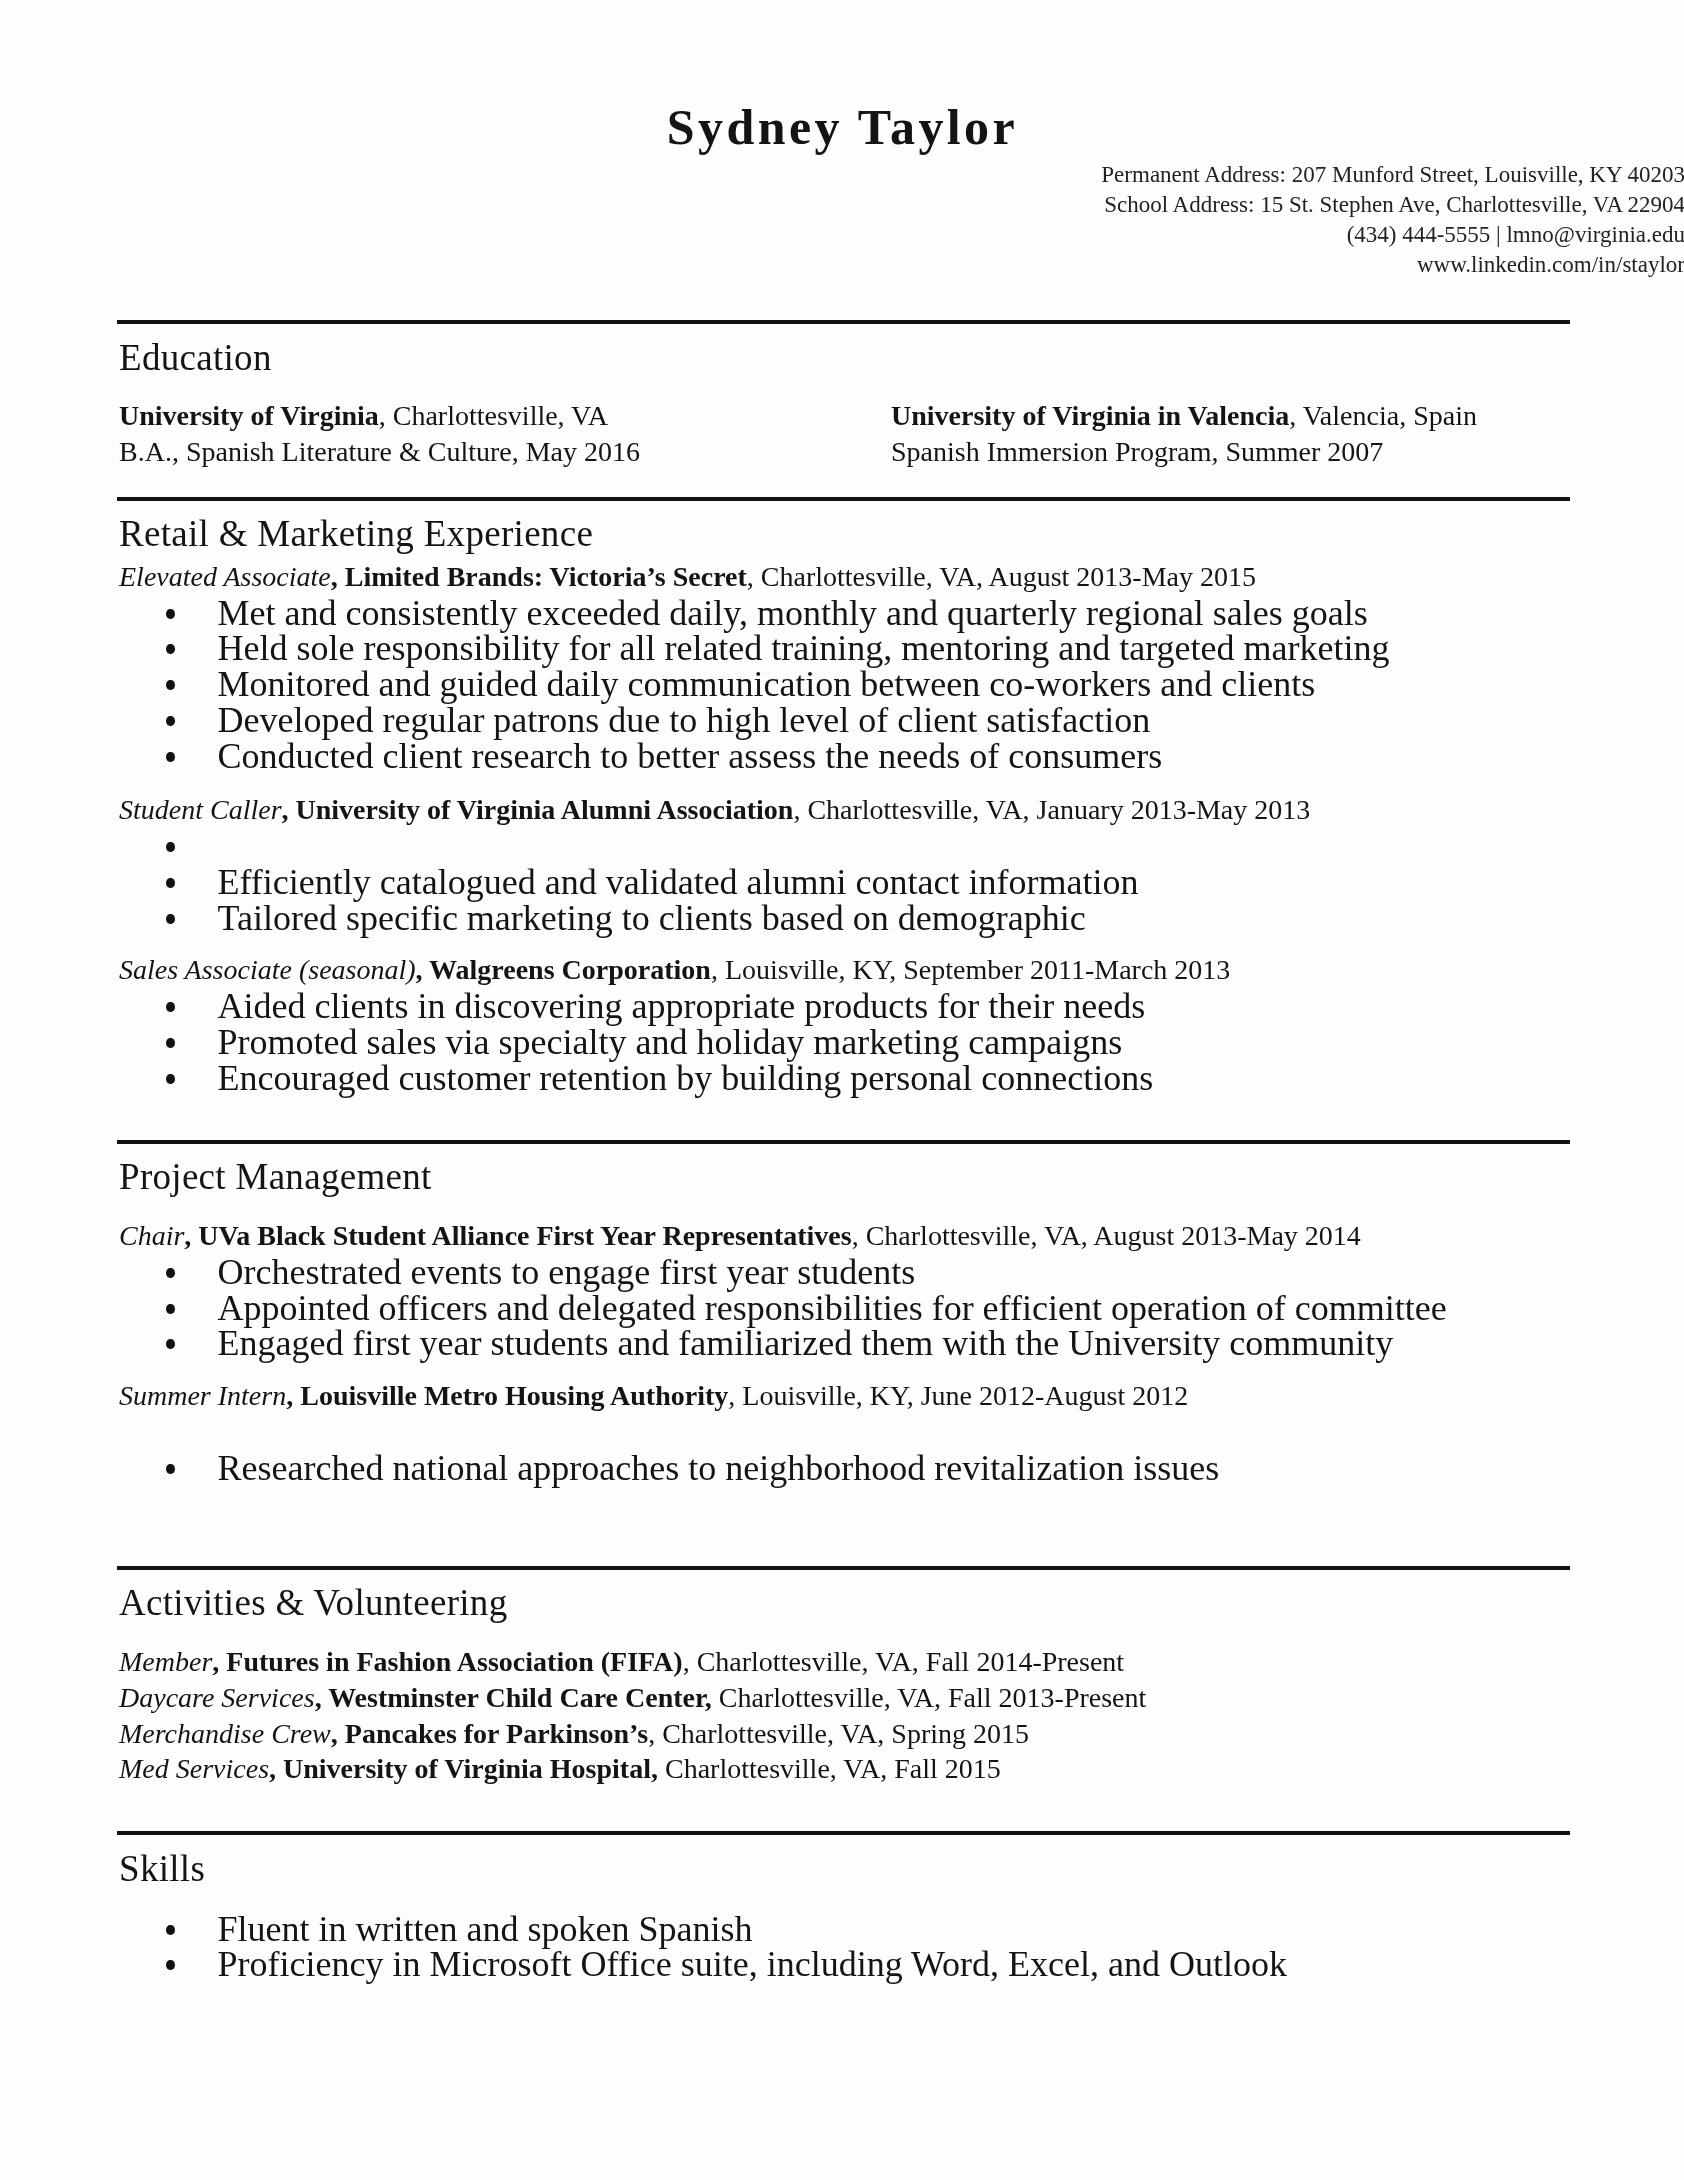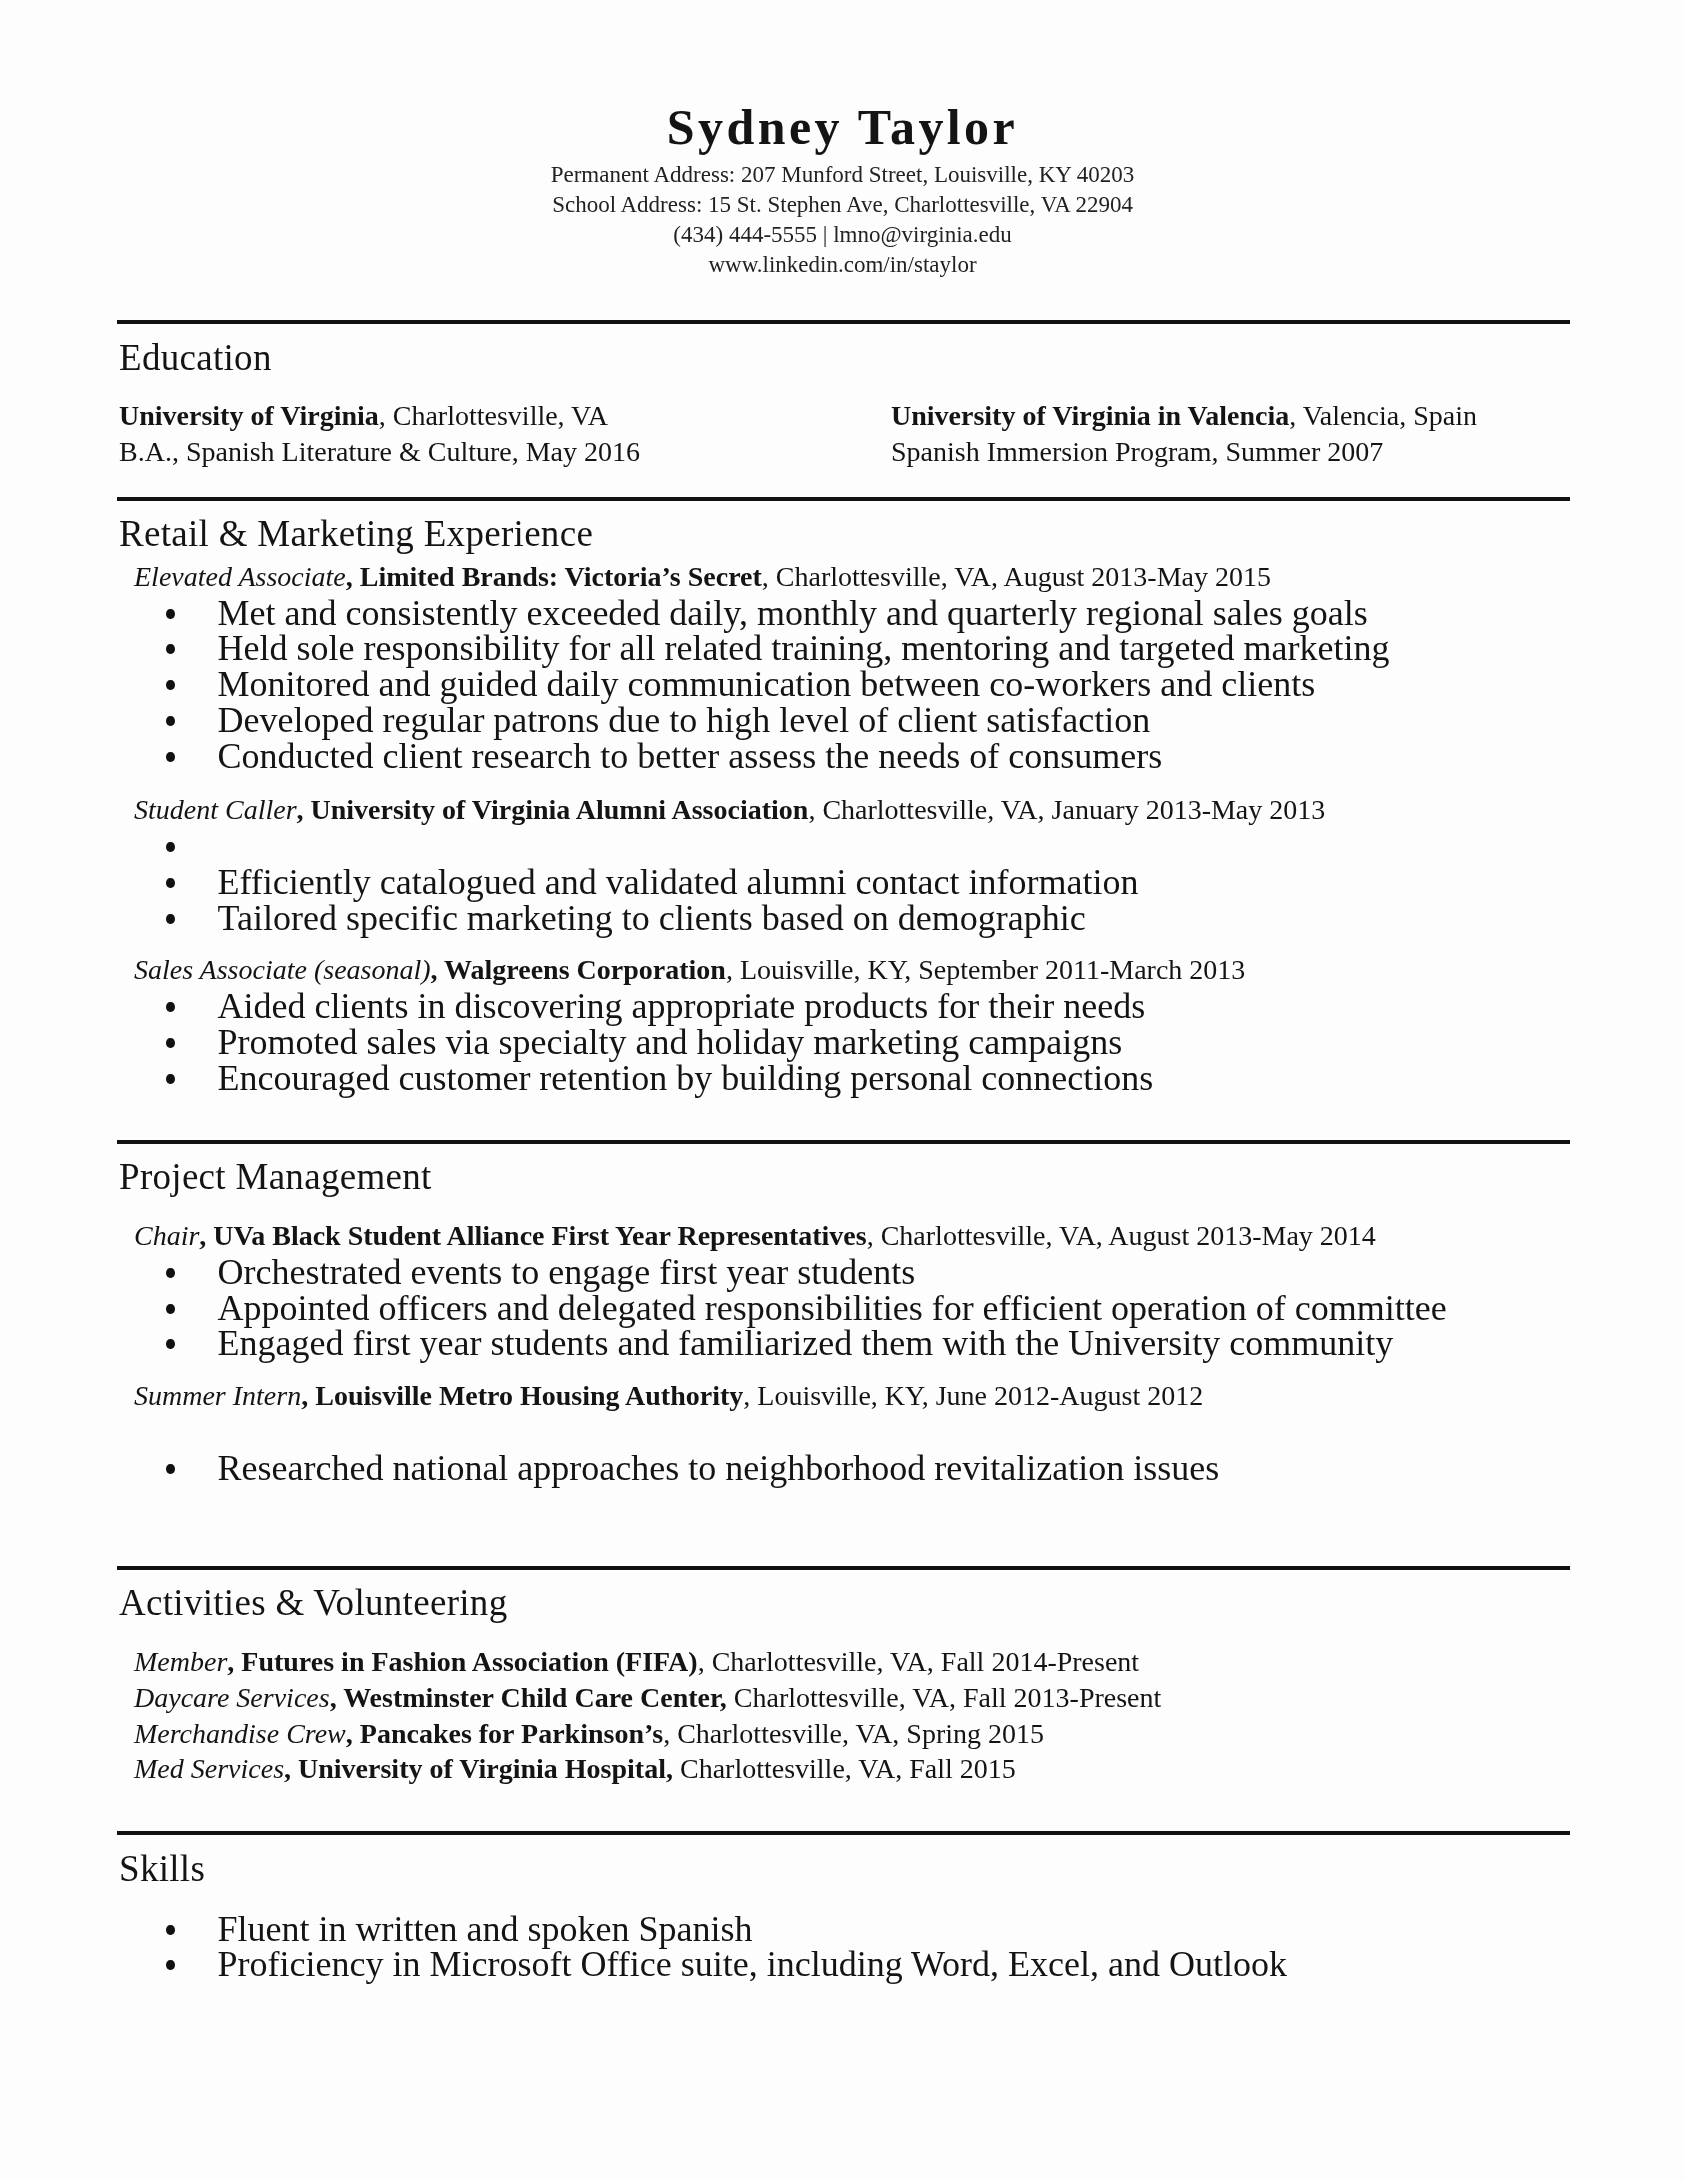--- a/index.html
+++ b/index.html
@@ -12,37 +12,37 @@
     overflow: hidden;
   }
   .page { position: absolute; left: 0; top: 0; width: 1685px; height: 2181px; }
 
   
   .header { position: absolute; left: 0; top: 95px; width: 1685px; text-align: center; }
   .name {
     font-size: 50px; font-weight: bold; letter-spacing: 3.4px;
     line-height: 65px; margin: 0;
   }
-  .contact-line { font-size: 23px; line-height: 30px; color: #222; }
+  .contact-line { font-size: 23px; line-height: 30px; color: #222; text-align: right; }
 
   
   .rule { position: absolute; left: 117px; width: 1453px; height: 4.3px; background: #111; }
 
   
   .section-title {
     position: absolute; left: 119px;
     font-size: 37px; font-weight: normal; line-height: 44px;
     letter-spacing: 0.3px;
   }
 
   .line {
     position: absolute; left: 119px; white-space: nowrap;
     font-size: 28px; line-height: 36px;
   }
-  .line i { font-style: italic; margin-left: 15px; }
+  .line i { font-style: italic; }
   .line b { font-weight: bold; }
 
   .bullet {
     position: absolute; left: 166px; white-space: nowrap;
     font-size: 36px; line-height: 36px;
   }
   .bullet .dot {
     display: inline-block; width: 8.5px; height: 10.2px; border-radius: 50%;
     background: #111; vertical-align: middle; margin-right: 43px; position: relative; top: -2.6px;
   }

